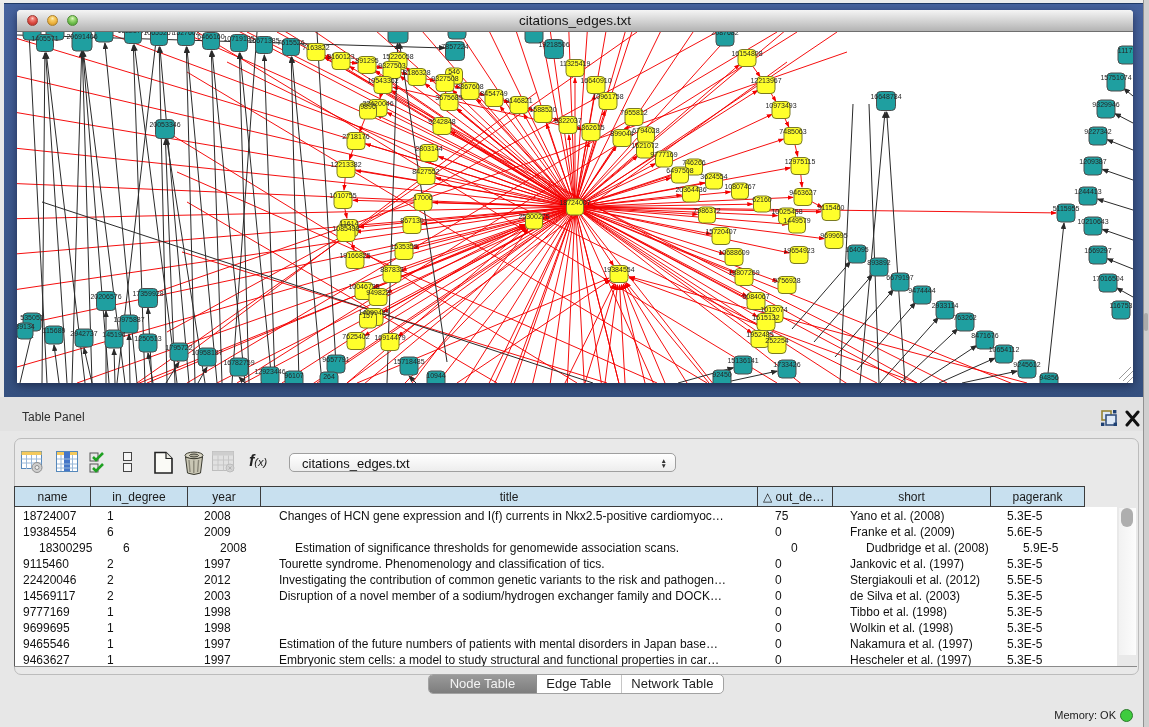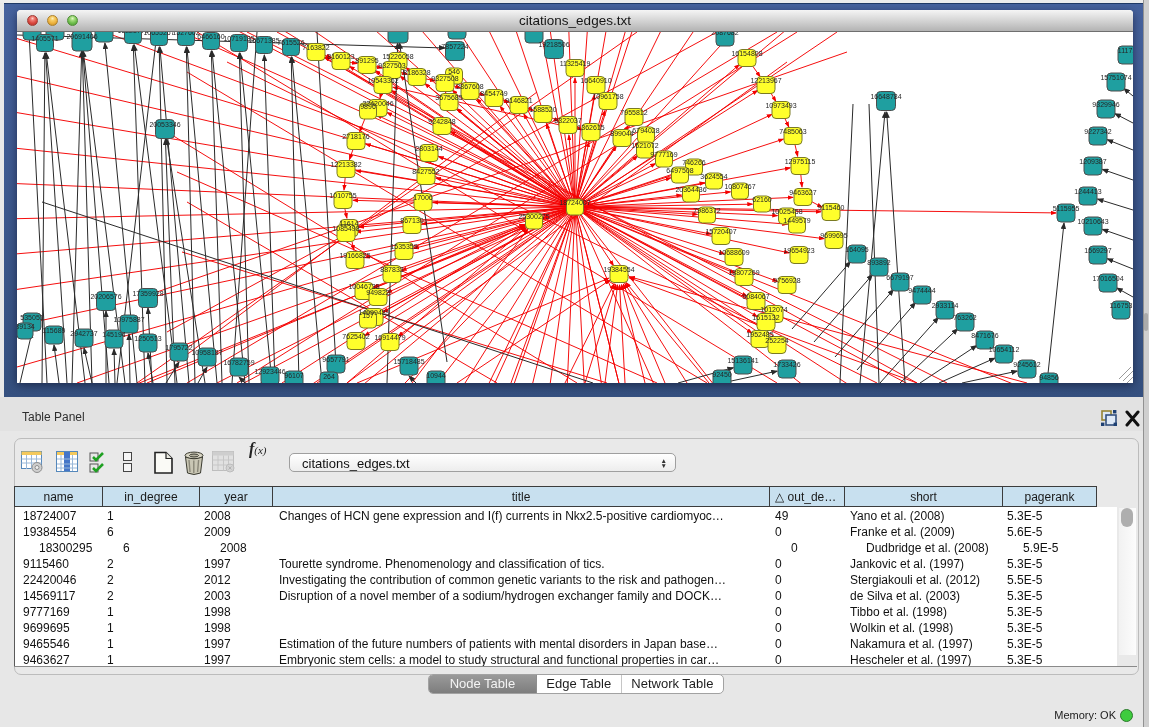--- a/index.html
+++ b/index.html
@@ -656,56 +656,57 @@
  <path d="M2.5,6 L4.5,22 Q11,25 17.5,22 L19.5,6 Q11,9.5 2.5,6 z" fill="#c9c6b4" stroke="#3a3a30"></path>
  <path d="M6,9 L7,21 M10.8,9.6 L10.8,22 M15.6,9 L14.6,21" stroke="#8a8778" stroke-width="1.4" fill="none"></path>
 </svg>
 <svg class="icon" style="left:212px;opacity:.55" width="23" height="22">
  <rect x="0.5" y="0.5" width="21" height="19" fill="#dcdcdc" stroke="#9a9a9a"></rect>
  <rect x="0.5" y="0.5" width="21" height="4" fill="#b8b8b8"></rect>
  <path d="M0.5,9h21M0.5,14h21M6,4.5v15M11.5,4.5v15M16.5,4.5v15" stroke="#aaa" fill="none"></path>
  <circle cx="18" cy="17" r="4" fill="#c2c2c2" stroke="#999"></circle>
  <path d="M16.5,15.5l3,3M19.5,15.5l-3,3" stroke="#888"></path>
 </svg>
-<div class="abs" style="left:249px;top:440px;font-size:16px;font-style:italic;font-family:Liberation Serif, serif;color:#222"><b>f</b><span style="font-size:11px">(x)</span></div>
+<div class="abs" style="left:249px;top:452px;font-size:16px;font-style:italic;font-family:Liberation Sans, sans-serif;color:#222"><b>f</b><span style="font-size:11px">(x)</span></div>
 <div class="abs" id="combo">
     <span class="t">citations_edges.txt</span>
     <span class="a">▲<br>▼</span>
   </div>
 <div class="abs" id="thead">
- <div style="width:89px">name</div>
+ <div style="width:77px">name</div>
     <div style="width:97px">in_degree</div>
     <div style="width:73px">year</div>
  <div style="width:497px">title</div>
     <div style="width:75px;text-align:left;padding-left:5px">△ out_de…</div>
  <div style="width:158px">short</div>
     <div style="width:94px">pagerank</div>
 </div>
 <div class="abs" id="tbody"></div>
 <div class="row" style="left:0;top:508px;width:1149px">
     <div style="left:23px">18724007</div>
     <div style="left:107px">1</div>
     <div style="left:204px">2008</div>
     <div style="left:279px">Changes of HCN gene expression and I(f) currents in Nkx2.5-positive cardiomyoc…</div>
-    <div style="left:775px">49</div>
+    <div style="left:775px">75</div>
     <div style="left:850px">Yano et al. (2008)</div>
     <div style="left:1007px">5.3E-5</div>
   </div>
 <div class="row" style="left:0;top:524px;width:1149px">
     <div style="left:23px">19384554</div>
     <div style="left:107px">6</div>
     <div style="left:204px">2009</div>
     <div style="left:775px">0</div>
     <div style="left:850px">Franke et al. (2009)</div>
     <div style="left:1007px">5.6E-5</div>
   </div>
 <div class="row" style="left:16px;top:540px;width:994px">
     <div style="left:23px">18300295</div>
     <div style="left:107px">6</div>
     <div style="left:204px">2008</div>
+    <div style="left:279px">Estimation of significance thresholds for genomewide association scans.</div>
     <div style="left:775px">0</div>
     <div style="left:850px">Dudbridge et al. (2008)</div>
     <div style="left:1007px">5.9E-5</div>
   </div>
 <div class="row" style="left:0;top:556px;width:1149px">
     <div style="left:23px">9115460</div>
     <div style="left:107px">2</div>
     <div style="left:204px">1997</div>
     <div style="left:279px">Tourette syndrome. Phenomenology and classification of tics.</div>
     <div style="left:775px">0</div>

